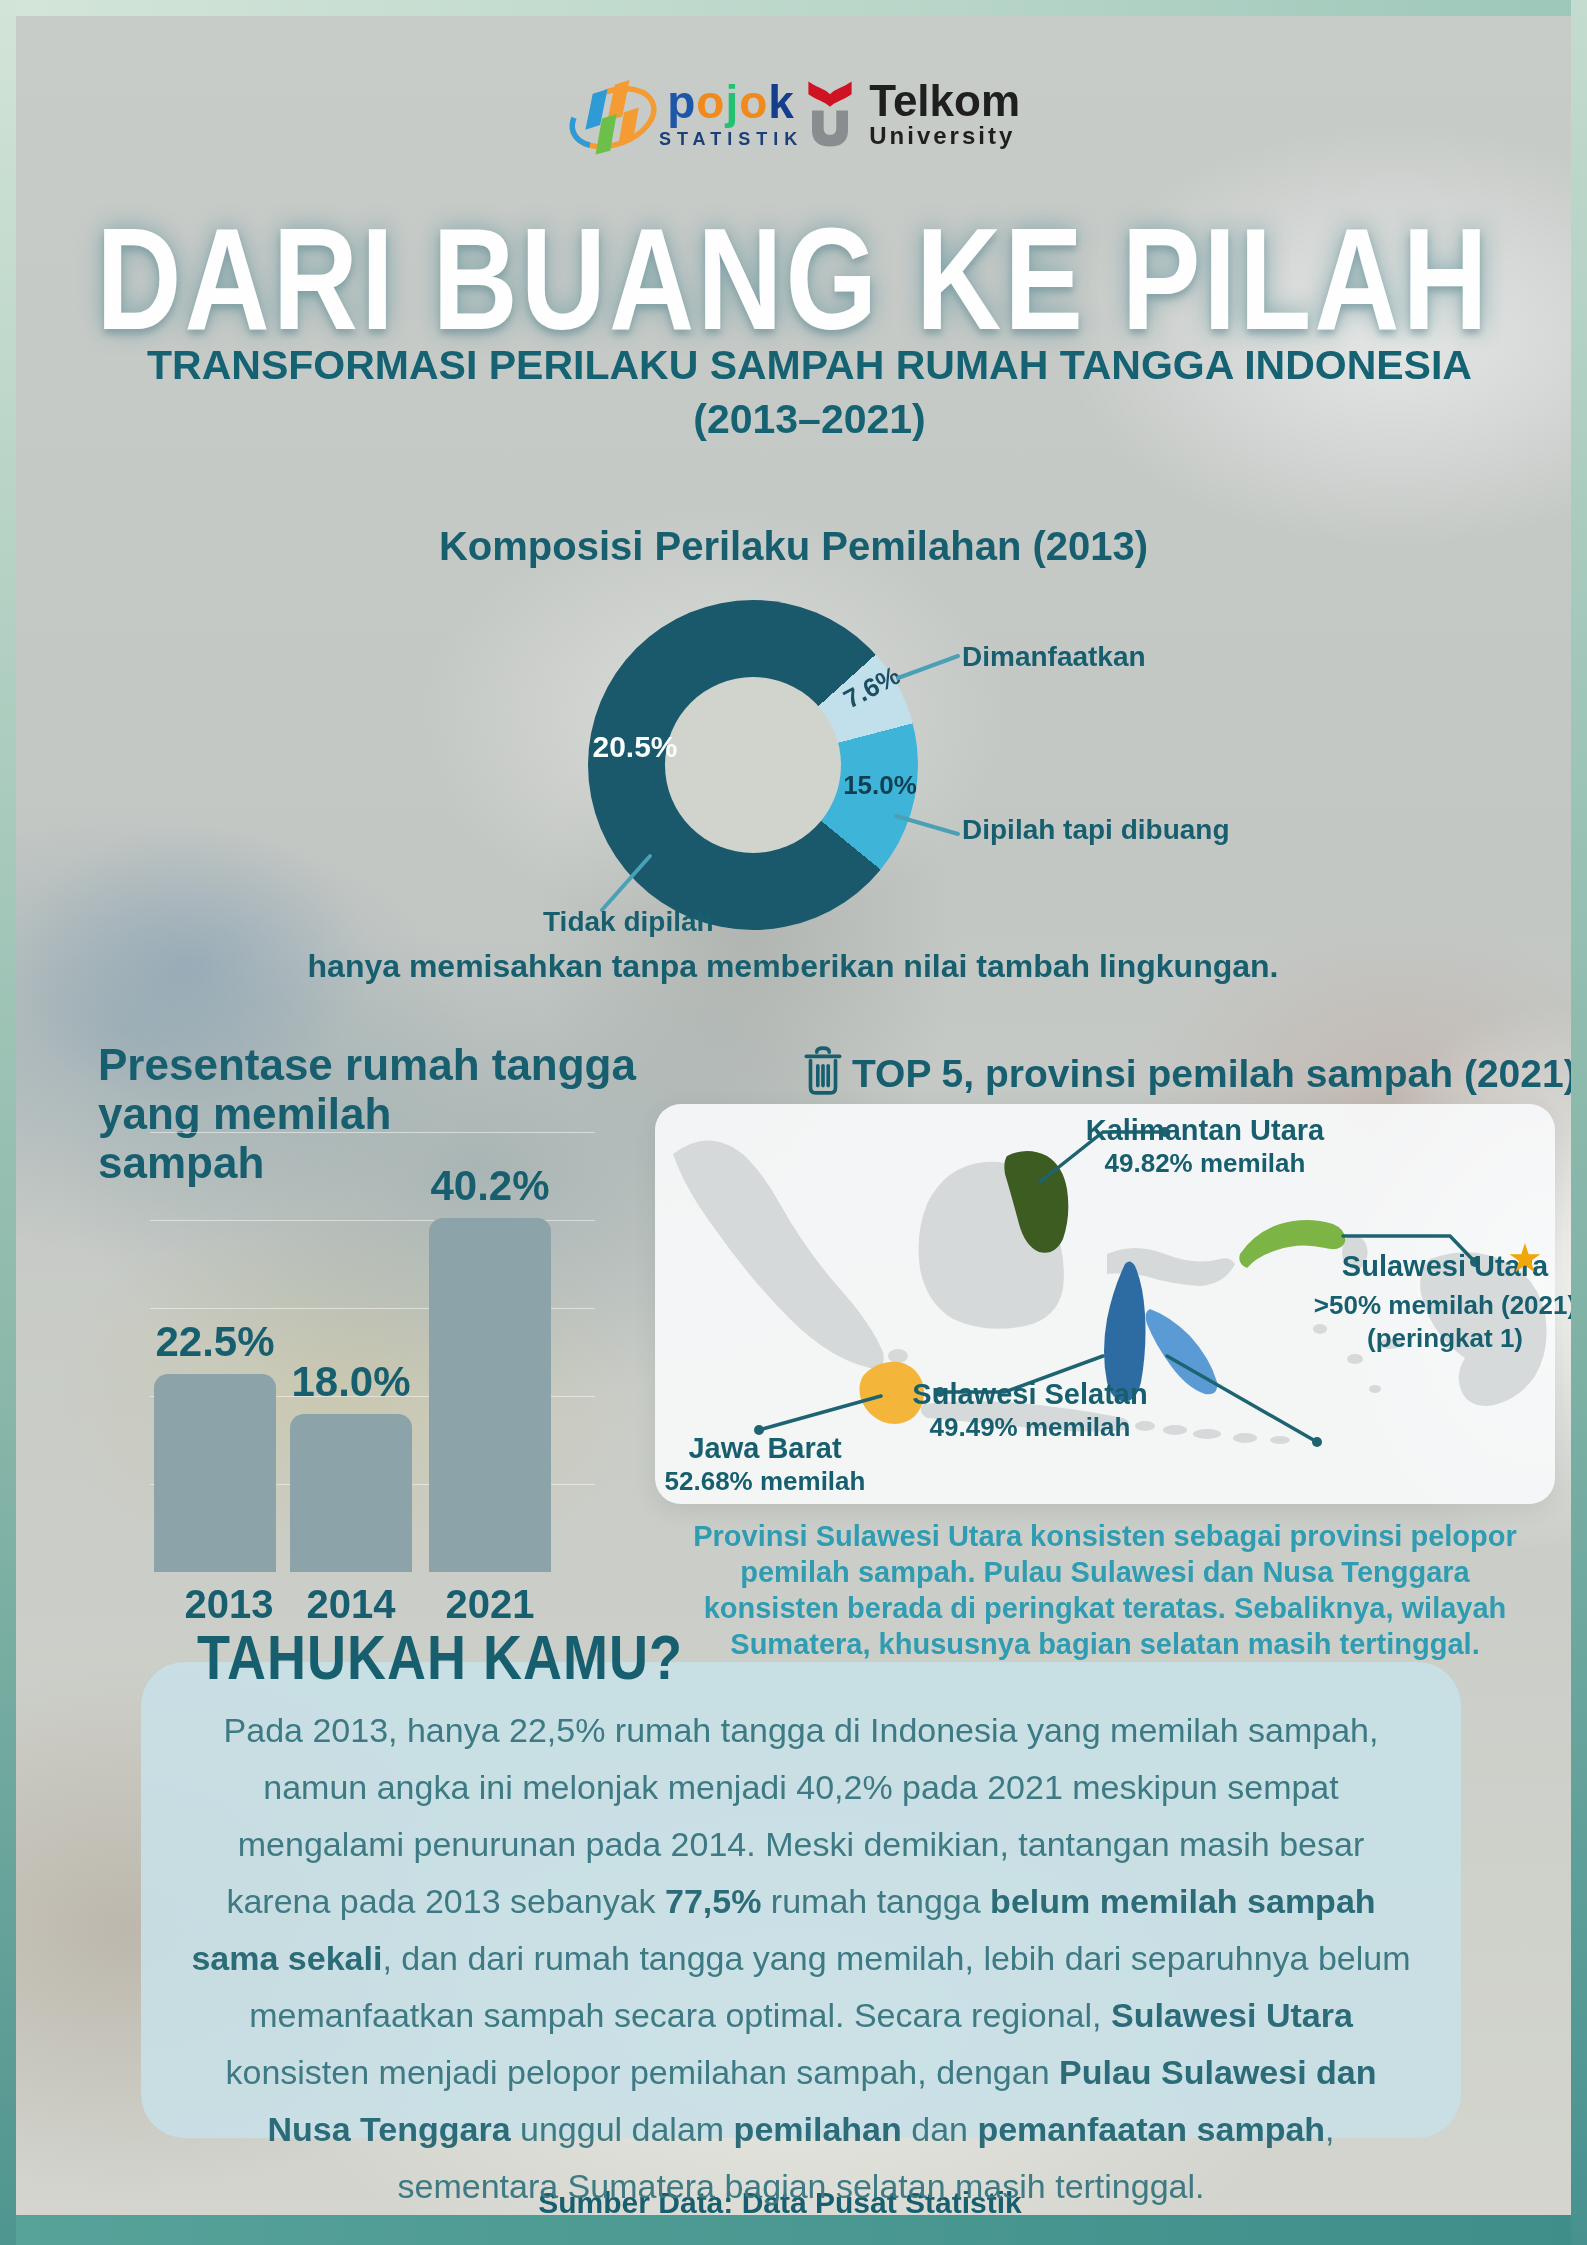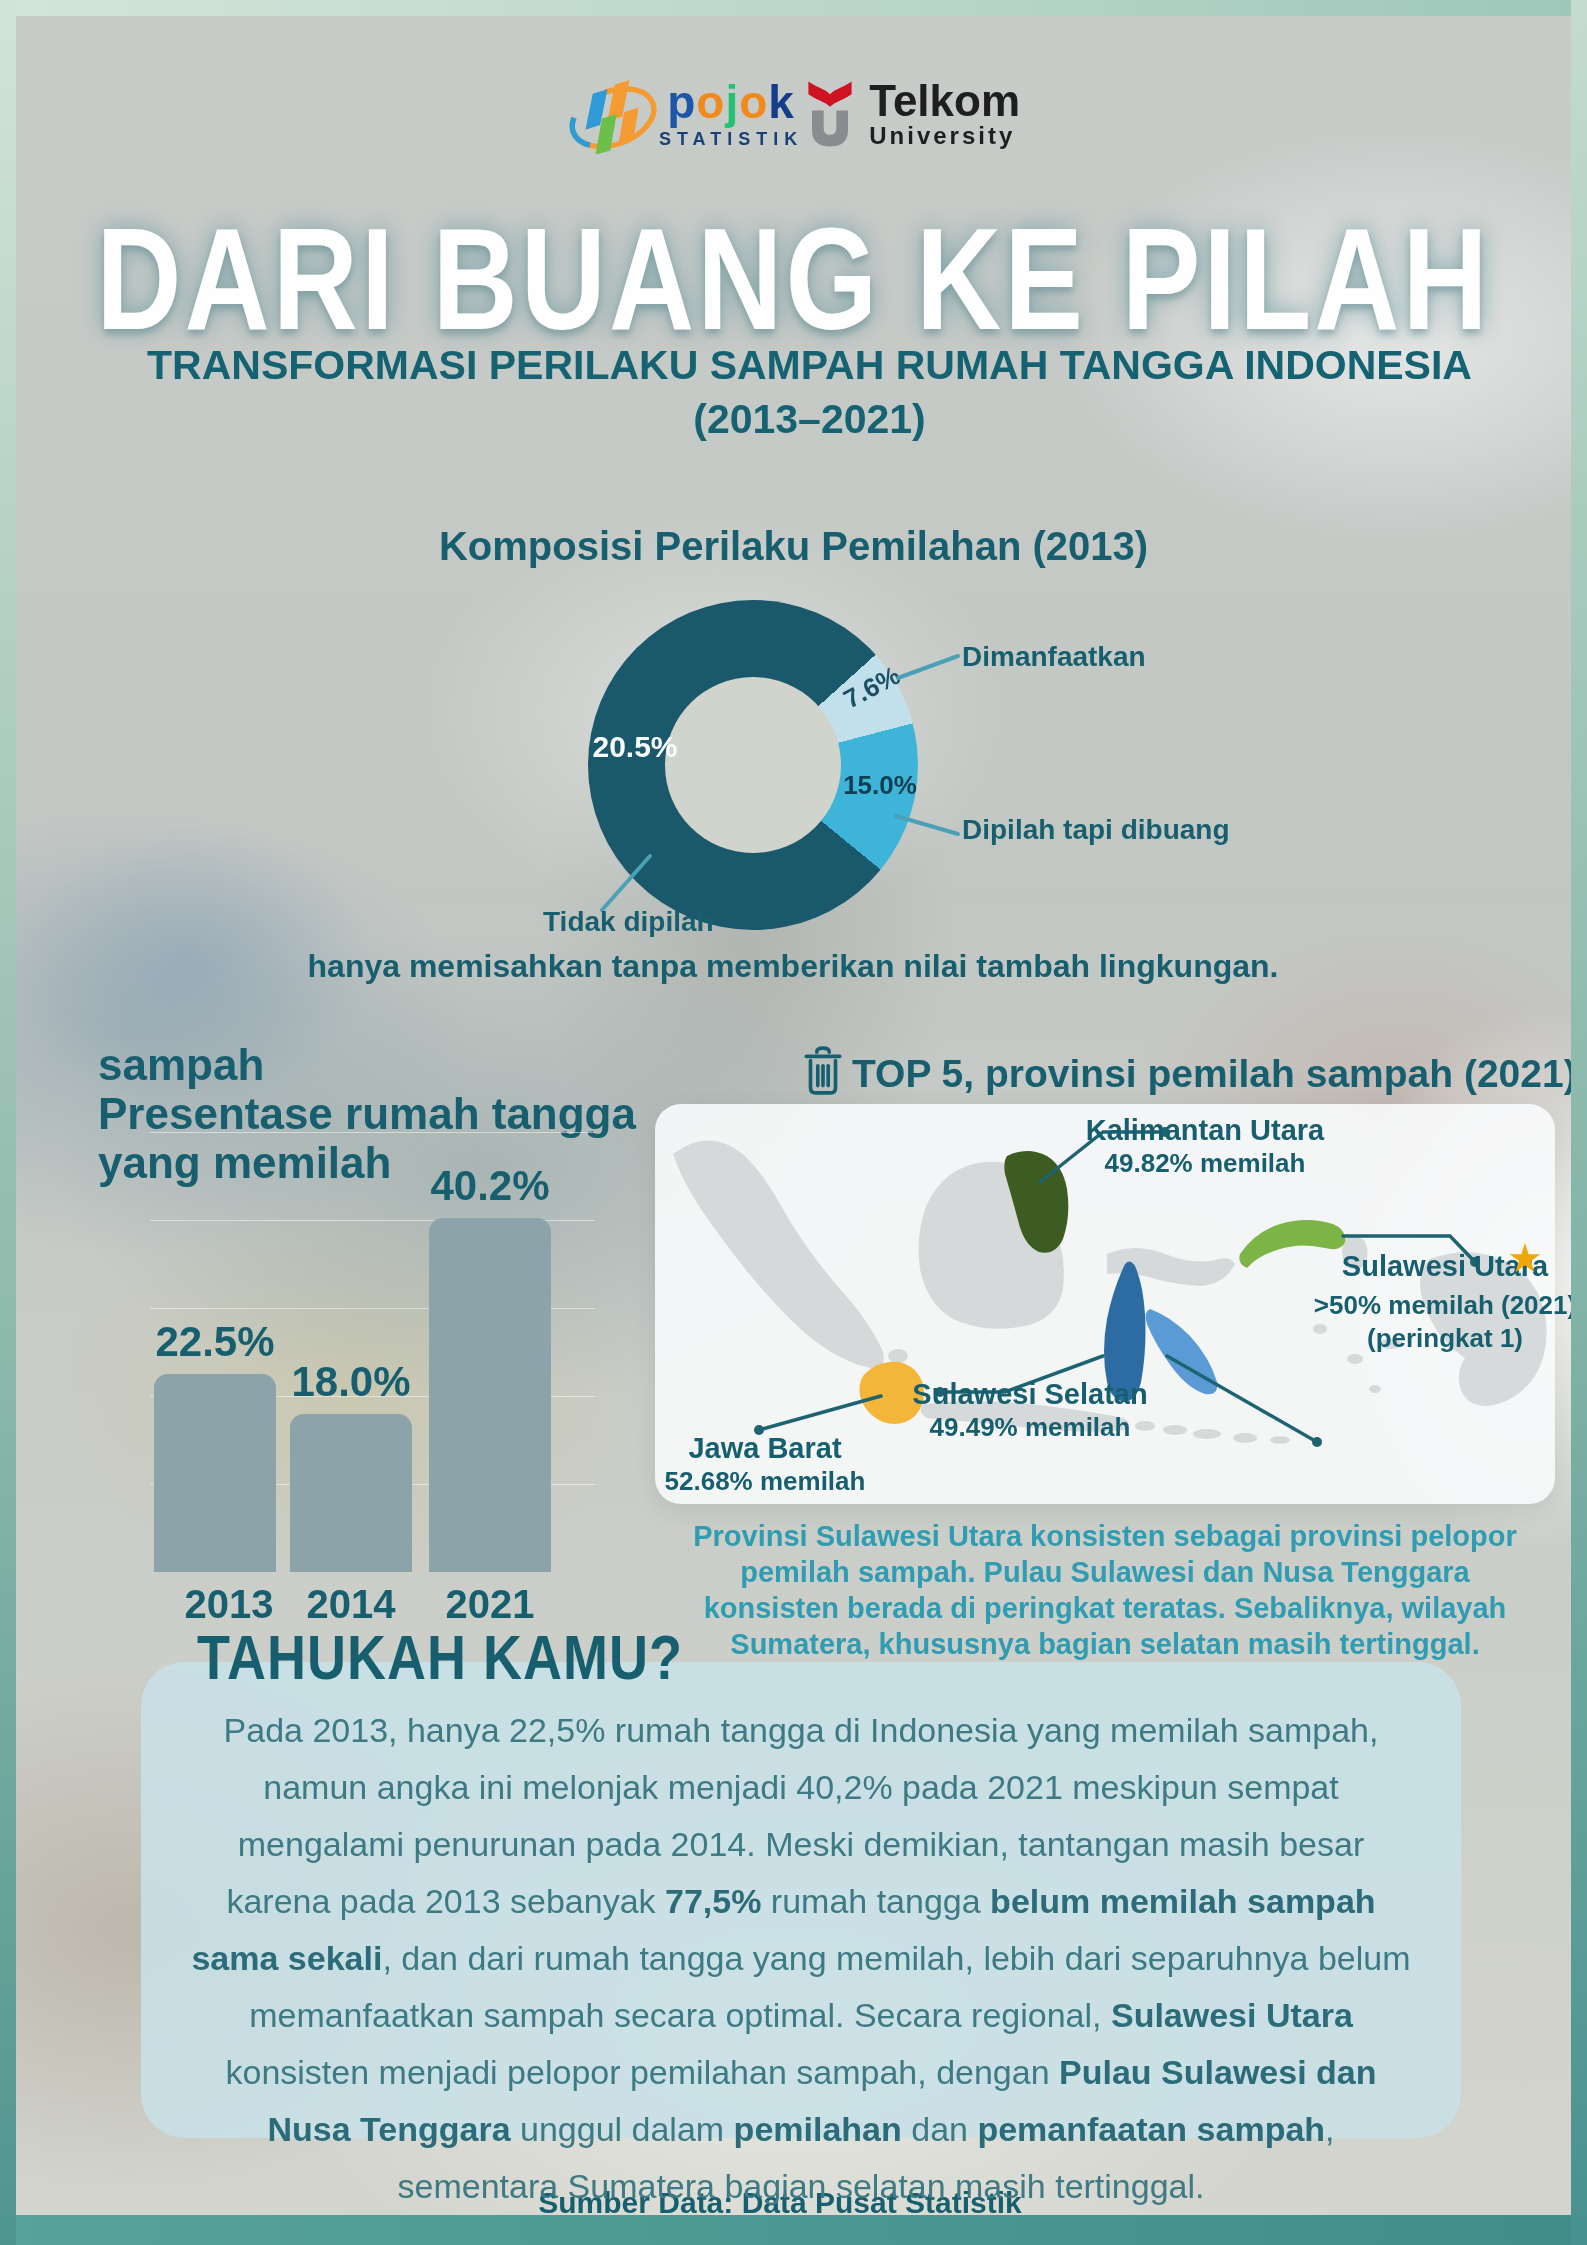--- a/index.html
+++ b/index.html
@@ -122,22 +122,22 @@
     <line x1="72" y1="310" x2="120" y2="256"></line>
   </svg>
   <div class="abs callout co-dimanfaatkan">Dimanfaatkan</div>
   <div class="abs callout co-dipilah">Dipilah tapi dibuang</div>
   <div class="abs callout co-tidak">Tidak dipilah</div>
   <div class="abs note">
     <div>hanya memisahkan tanpa memberikan nilai tambah lingkungan.</div>
   </div>
 
   <div class="abs bar-title">
+    <div>Presentase rumah tangga yang memilah</div>
     <div>sampah</div>
-    <div>Presentase rumah tangga yang memilah</div>
   </div>
   <div class="abs gl" style="top:1132px;"></div>
   <div class="abs gl" style="top:1220px;"></div>
   <div class="abs gl" style="top:1308px;"></div>
   <div class="abs gl" style="top:1396px;"></div>
   <div class="abs gl" style="top:1484px;"></div>
 
   <div class="abs bar-col" style="left:154px;">
     <div class="bar-value">22.5%</div>
     <div class="bar-fill" style="height: 198px; background: rgb(139, 163, 169);"></div>

